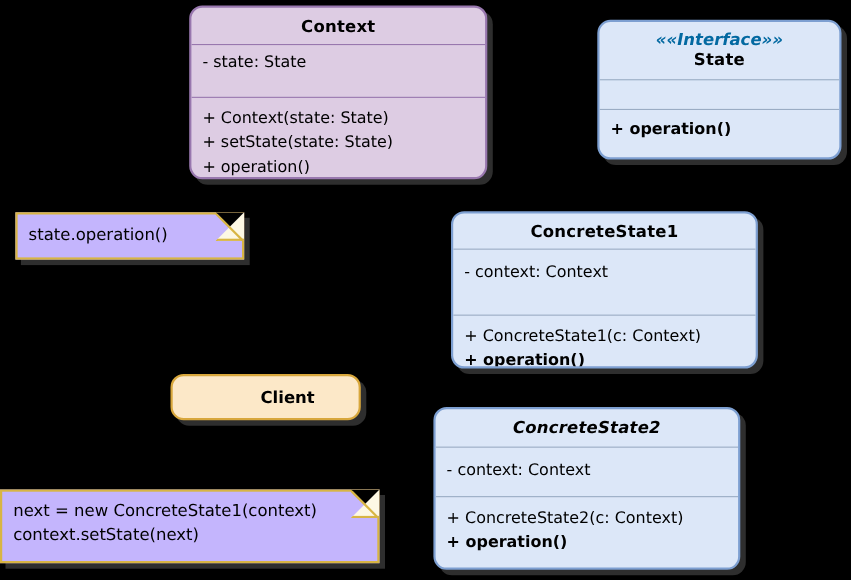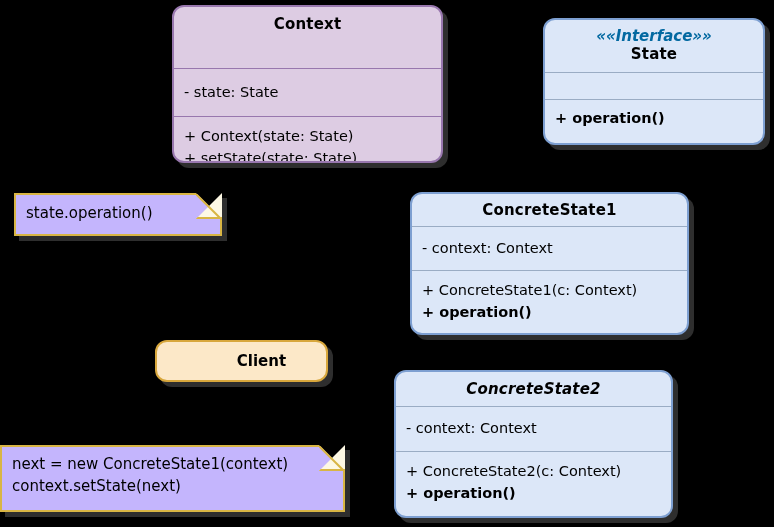--- a/index.html
+++ b/index.html
@@ -138,21 +138,21 @@
 </style>
 </head>
 <body>
 
 <div id="canvas">
 
   <div class="uml-box theme-purple" style="left:172px; top:5px; width:271px; height:158px;">
     <div class="compartment" style="height:33px; display:flex; align-items:center; justify-content:center;">
       <div class="uml-title">Context</div>
     </div>
-    <div class="compartment" style="height:48px; display:flex; align-items:center;margin-top:28px;">
+    <div class="compartment" style="height:48px; display:flex; ">
       <div class="uml-member">- state: State</div>
     </div>
     <div class="compartment" style="padding-top:9px;">
       <div class="uml-member">+ Context(state: State)</div>
       <div class="uml-member">+ setState(state: State)</div>
       <div class="uml-member">+ operation()</div>
     </div>
   </div>
 
   <div class="uml-box theme-blue" style="left:543px; top:18px; width:222px; height:127px;">
@@ -166,21 +166,21 @@
     </div>
   </div>
 
   <div class="uml-box theme-blue" style="left:410px; top:192px; width:279px; height:143px;">
     <div class="compartment" style="height:32px; display:flex; align-items:center; justify-content:center;">
       <div class="uml-title">ConcreteState1</div>
     </div>
     <div class="compartment" style="height:44px; display:flex; align-items:center;">
       <div class="uml-member">- context: Context</div>
     </div>
-    <div class="compartment" style="padding-top:9px;">
+    <div class="compartment" style="padding-top:9px;margin-top:16px;">
       <div class="uml-member">+ ConcreteState1(c: Context)</div>
       <div class="uml-member bold">+ operation()</div>
     </div>
   </div>
 
   <div class="uml-box theme-blue" style="left:394px; top:370px; width:279px; height:148px;">
     <div class="compartment" style="height:34px; display:flex; align-items:center; justify-content:center;font-style:italic;">
       <div class="uml-title">ConcreteState2</div>
     </div>
     <div class="compartment" style="height:45px; display:flex; align-items:center;">

